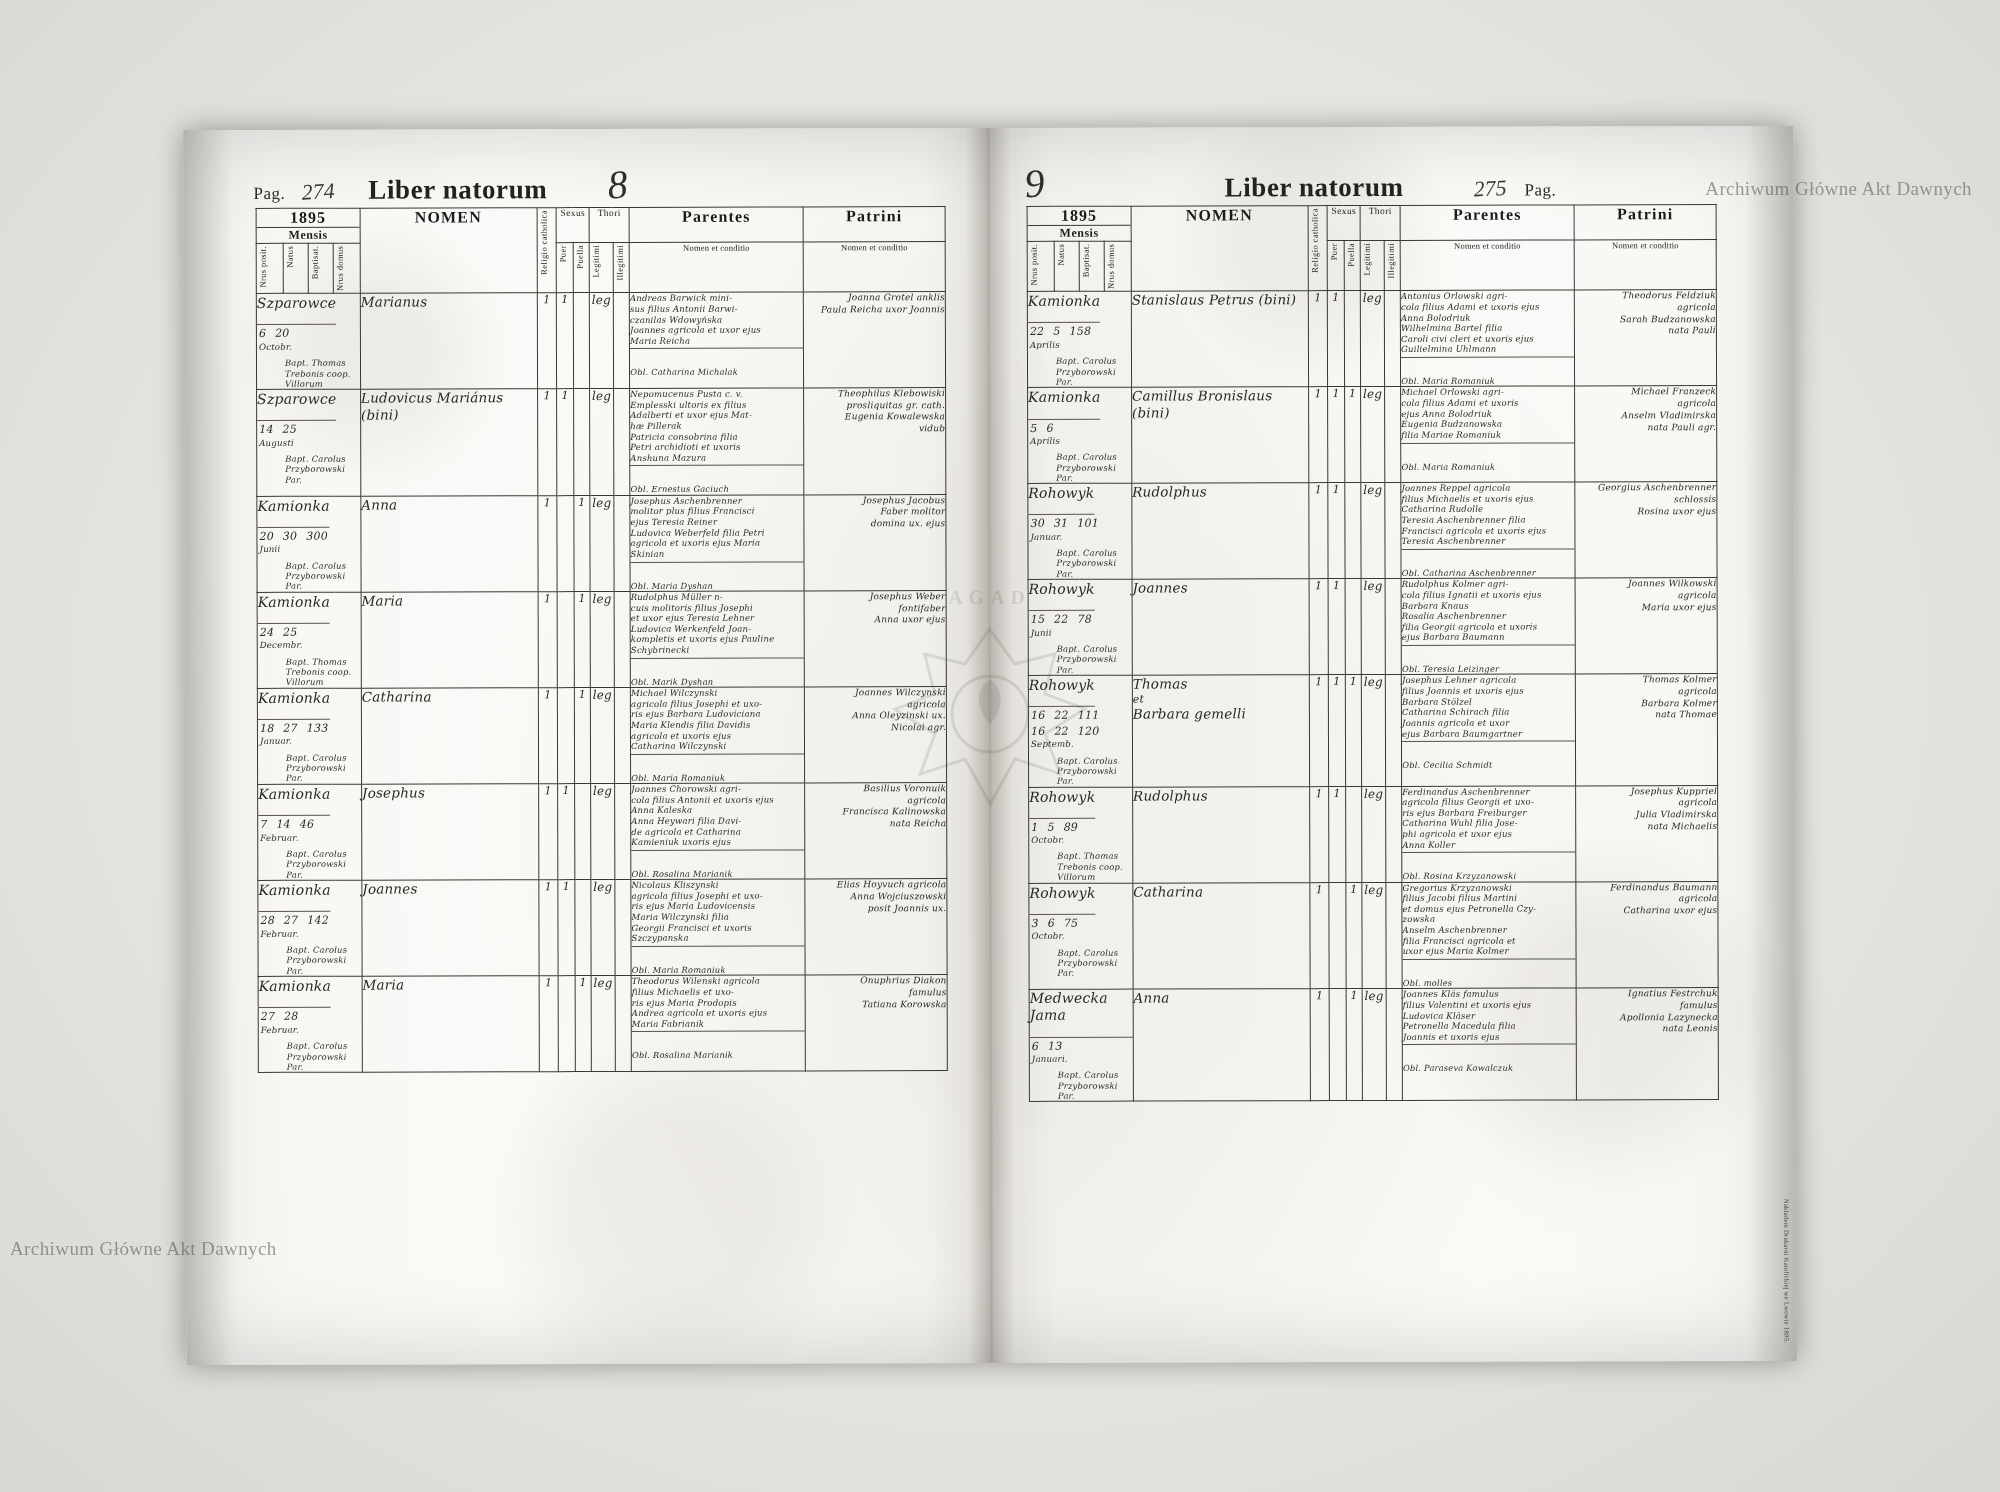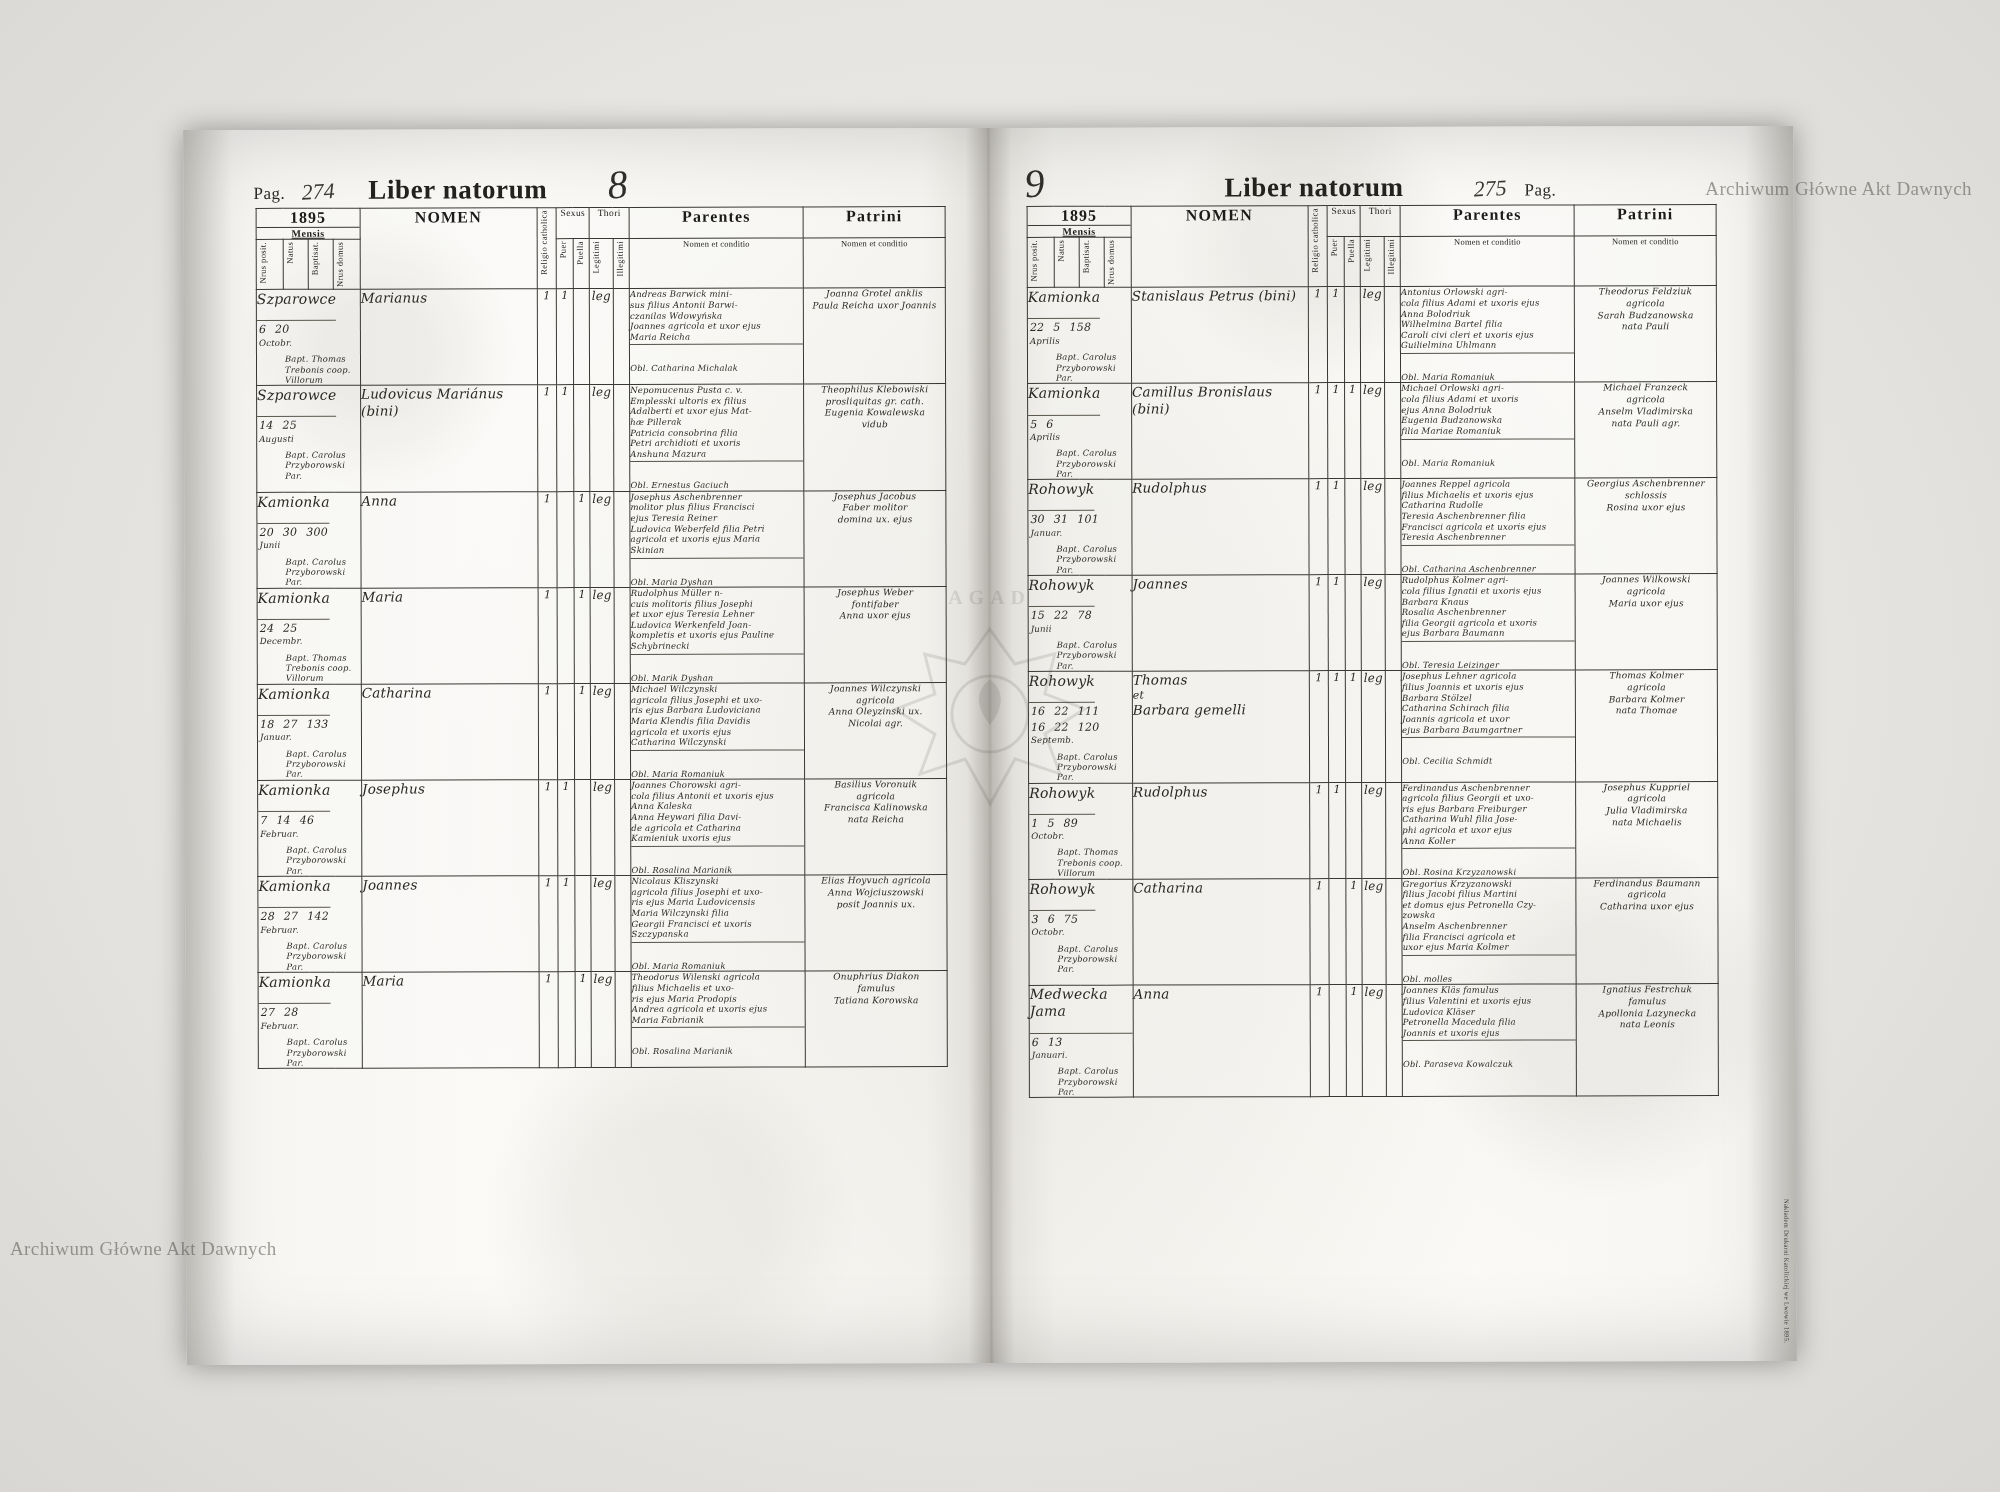--- a/index.html
+++ b/index.html
@@ -80,23 +80,22 @@
   }
   table.reg td,table.reg th{
     border:1px solid #3a3834;
     padding:0;vertical-align:top;
   }
   .hdr-year{
     font-size:16px;font-weight:bold;letter-spacing:1px;
     text-align:center;padding:2px 0 0 0;
   }
   .hdr-mensis{
-    font-size:10px;letter-spacing:.5px;
+    font-size:12px;letter-spacing:.5px;
     border-top:1px solid #3a3834;
-    text-decoration:underline;
   }
   .vert{
     writing-mode:vertical-rl;transform:rotate(180deg);
     font-size:8.5px;letter-spacing:.4px;
     text-align:center;white-space:nowrap;
     padding:2px 1px;
   }
   .hdr-center{
     text-align:center;font-size:16px;font-weight:bold;letter-spacing:1.2px;
     padding-top:10px;
@@ -121,21 +120,21 @@
   .cellpad{padding:3px 4px 5px 4px;}
   .place{font-size:14px;border-bottom:1px solid #5a564c;display:inline-block;padding-bottom:12px;}
   .dates{display:flex;gap:9px;font-size:11px;margin-top:2px;padding-left:2px;}
   .month{font-size:8.6px;margin-top:1px;padding-left:2px;}
   .bapt{font-size:8.4px;margin-top:6px;margin-left:28px;}
   .num{text-align:center;font-size:11px;padding-top:12px;}
   .mark{text-align:center;font-size:11px;padding-top:12px;}
   .mark.lg{font-family:"DejaVu Serif",serif;font-style:italic;font-size:12px}
   .nomen{padding-top:12px;}
   .par{font-size:8.5px;line-height:1.25;padding:3px 3px 3px 4px;}
-  .pat{font-size:9px;line-height:1.3;padding:8px 4px 3px 5px;text-align:center;}
+  .pat{font-size:9px;line-height:1.3;padding:8px 4px 3px 5px;text-align:right;}
   .oblline{border-top:1px solid #55524a;margin-top:2px;padding-top:18px;font-size:8.3px}
 
   
   #wm{
     position:absolute;left:50%;top:50%;
     transform:translate(-50%,-50%);
     width:300px;height:320px;opacity:.13;z-index:30;pointer-events:none;
     color:#3c3a33;text-align:center;
   }
   #wm .wm-t{font-size:20px;letter-spacing:6px;font-weight:bold;}

